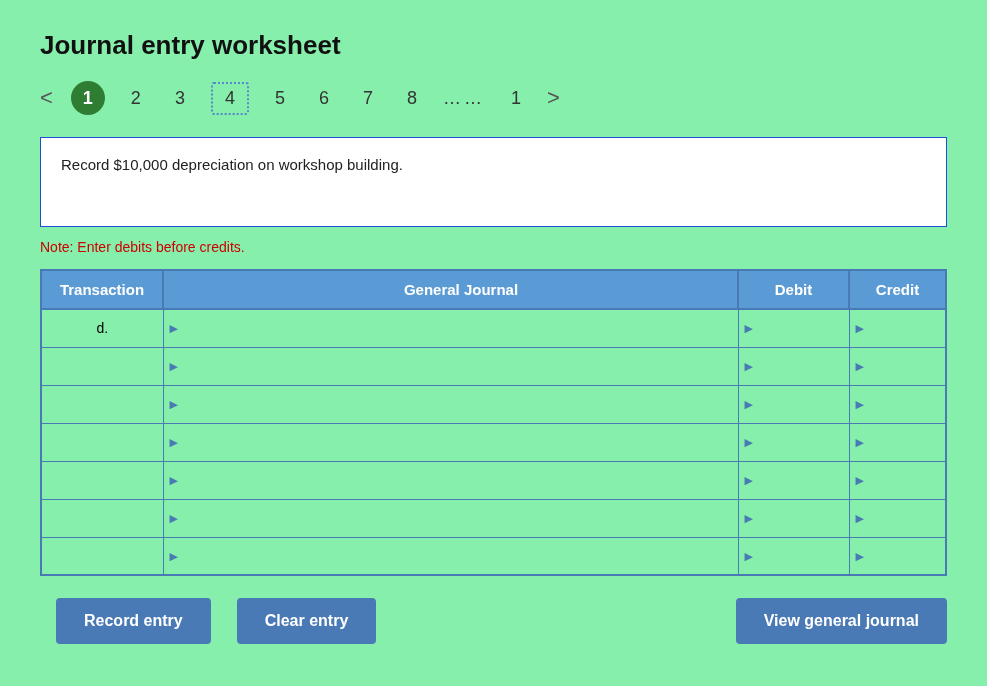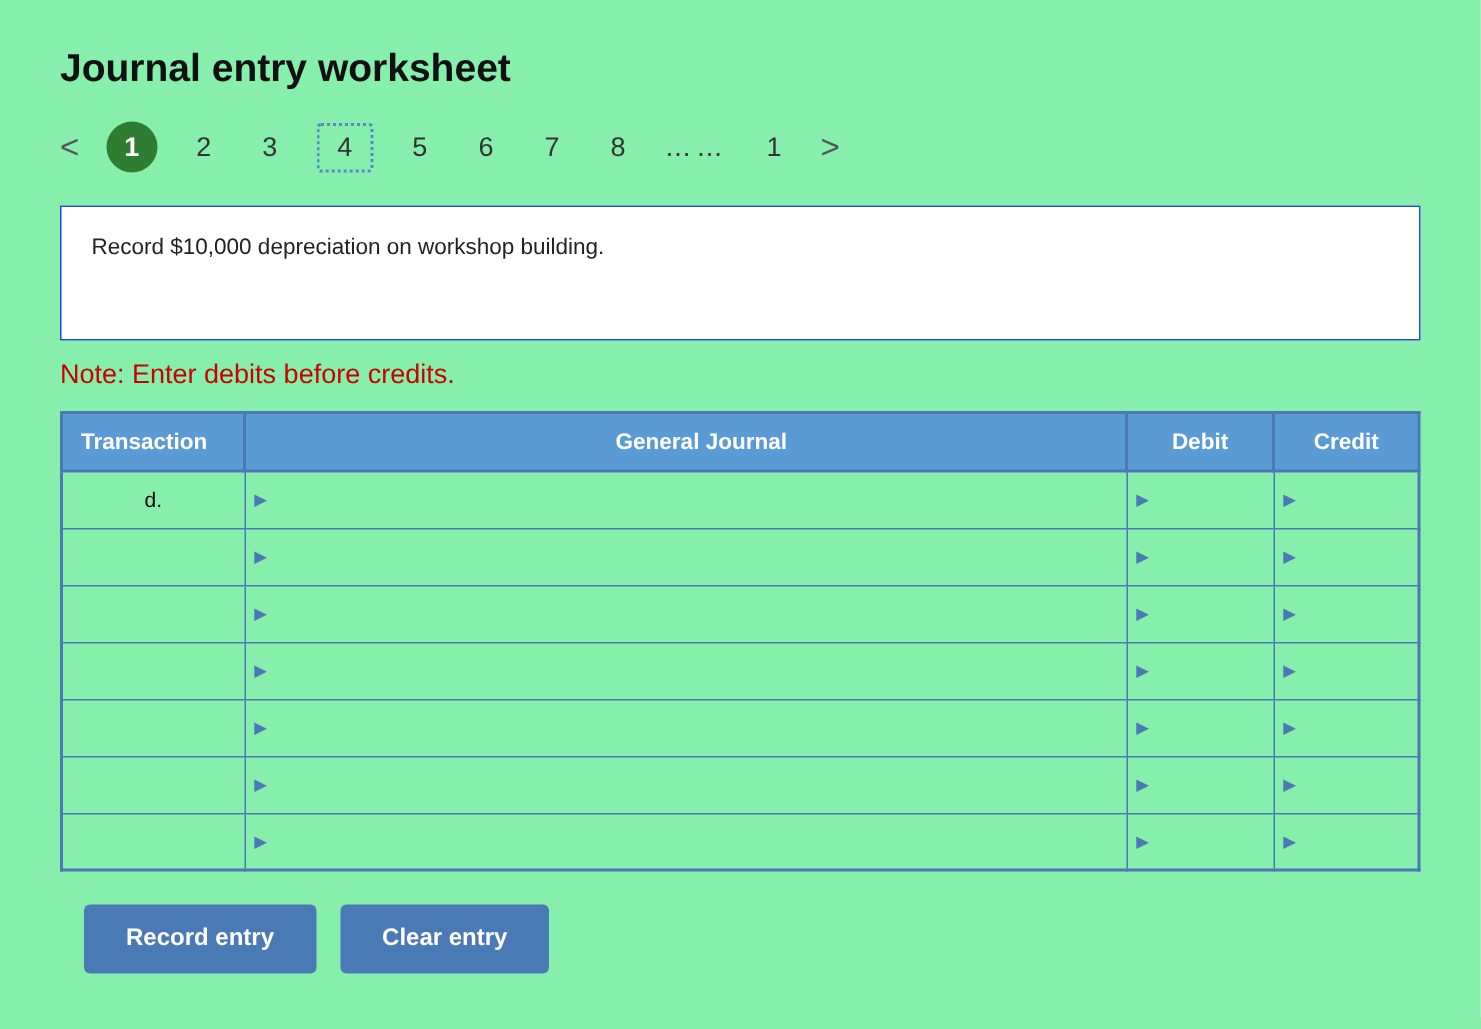--- a/index.html
+++ b/index.html
@@ -63,40 +63,40 @@
       background: white;
       border: 1px solid #1d4ed8;
       padding: 18px 20px;
       font-size: 15px;
       color: #222;
       min-height: 90px;
       margin-bottom: 12px;
     }
     .note {
       color: #cc0000;
-      font-size: 18px;
+      font-size: 14px;
       margin-bottom: 14px;
     }
     .journal-table {
       width: 100%;
       border-collapse: collapse;
       border: 2px solid #4a7ab5;
       margin-bottom: 22px;
     }
     .journal-table th {
       background: #5b9bd5;
       color: white;
       font-weight: bold;
       border: 2px solid #4a7ab5;
       padding: 10px 12px;
       font-size: 15px;
     }
-    .journal-table th.transaction-col { width: 122px; text-align: left; }
+    .journal-table th.transaction-col { width: 122px; text-align: center; }
     .journal-table th.journal-col { text-align: center; padding-left: 33px; }
-    .journal-table th.debit-col { width: 98px; text-align: center; }
+    .journal-table th.debit-col { width: 111px; text-align: center; }
     .journal-table th.credit-col { width: 97px; text-align: center; }
     .journal-table td {
       border: 1px solid #4a7ab5;
       height: 38px;
       padding: 0 8px;
       font-size: 14px;
       vertical-align: middle;
     }
     .journal-table td.transaction-cell {
       text-align: center;
@@ -124,21 +124,21 @@
       color: #4a7ab5;
       font-size: 11px;
       position: absolute;
       left: 6px;
       top: 50%;
       transform: translateY(-50%);
     }
     .buttons-row {
       display: flex;
       align-items: center;
-      gap: 0;
+      gap: 10px;
       padding-left: 16px;
     }
     .btn {
       background: #4a7ab5;
       color: white;
       border: none;
       padding: 14px 28px;
       font-size: 16px;
       font-weight: bold;
       cursor: pointer;
@@ -233,14 +233,15 @@
           <td class="journal-cell"></td>
           <td class="debit-cell"></td>
           <td class="credit-cell"></td>
         </tr>
       </tbody>
   </table>
 
   <div class="buttons-row">
     <button class="btn btn-record">Record entry</button>
     <button class="btn btn-clear">Clear entry</button>
+    <button class="btn btn-view">View general journal</button>
   </div>
 </div>
 
 </body></html>

